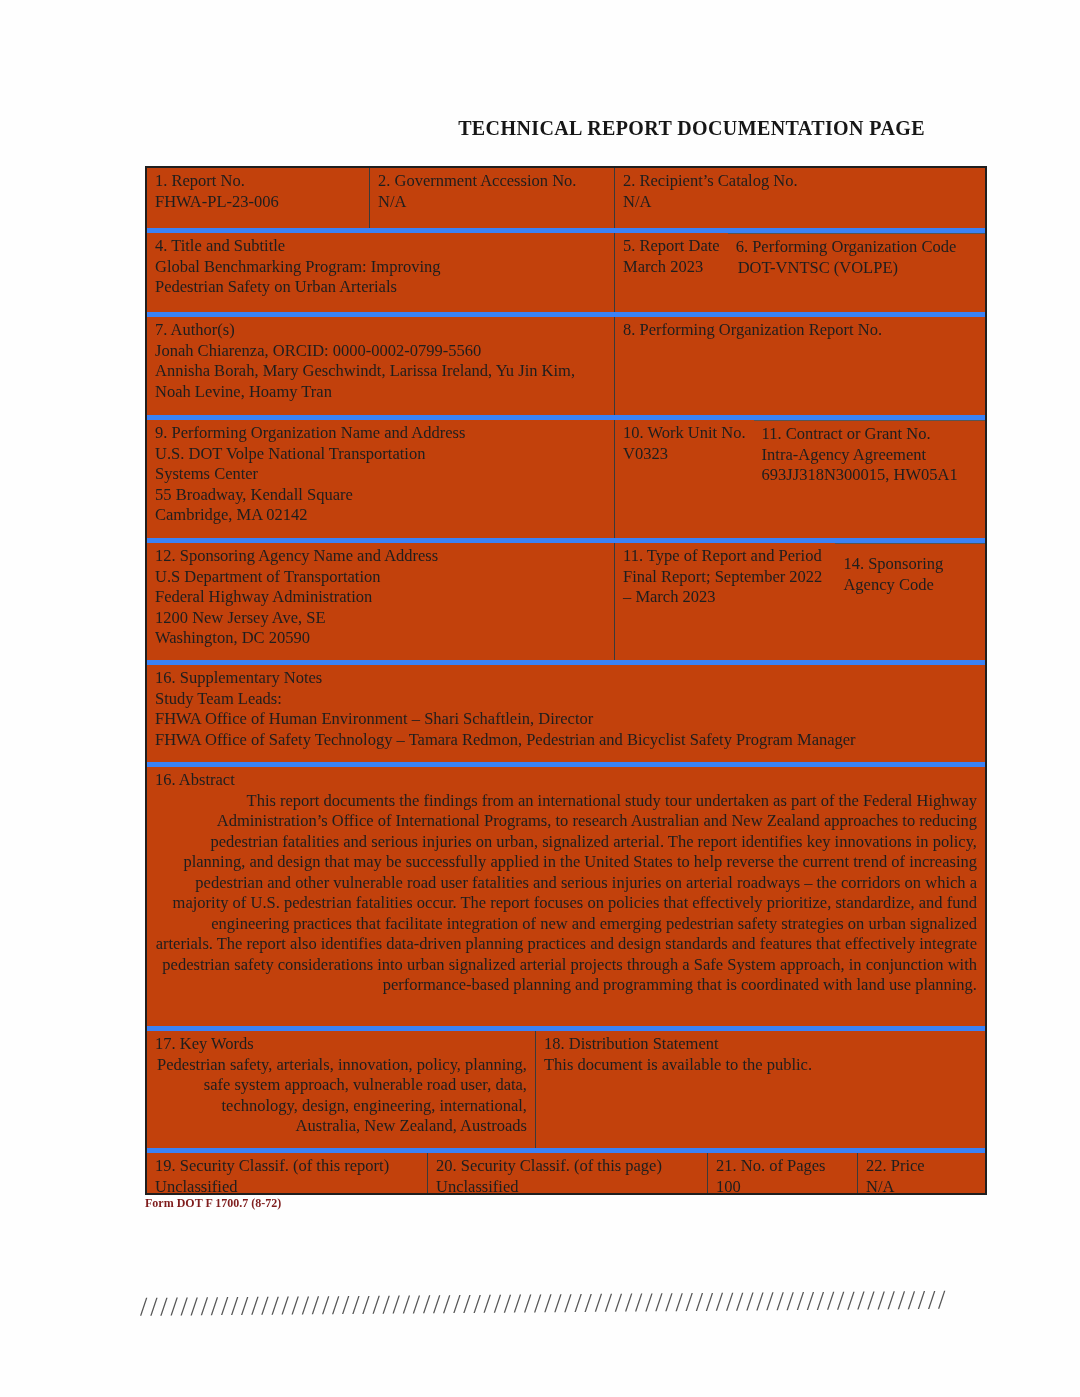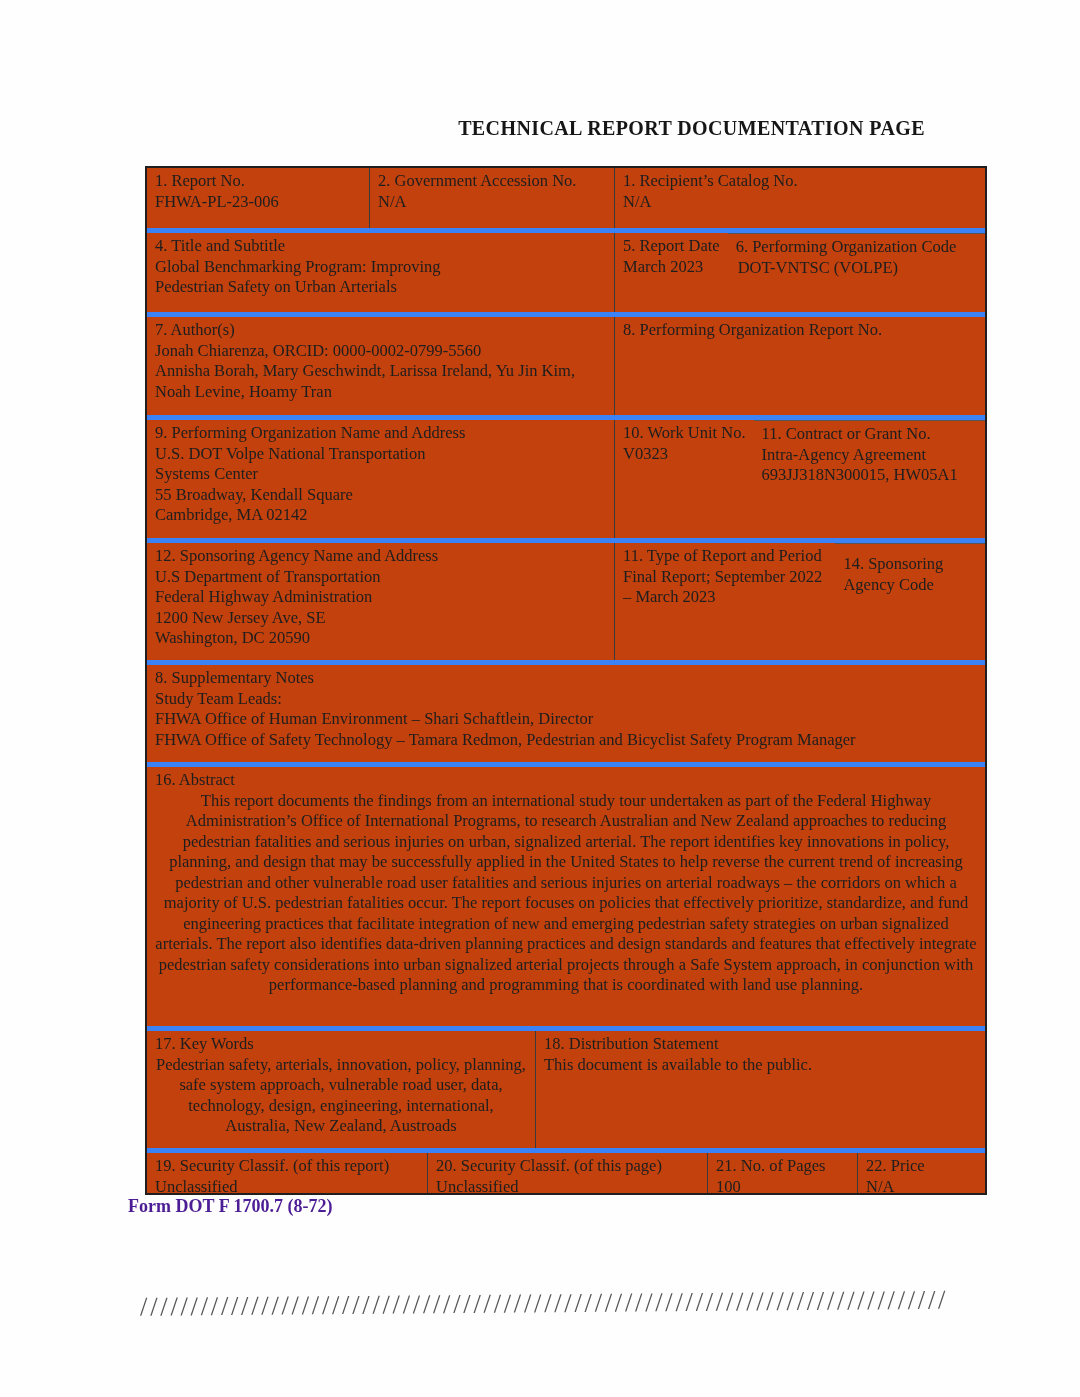--- a/index.html
+++ b/index.html
@@ -32,26 +32,26 @@
   .bl { border-left:1px solid #3a3a3a; }
   .grow { flex:1 1 auto; }
   .stack { display:flex; flex-direction:row; padding:0; }
   .sub { padding:3px 8px 2px 8px; overflow:hidden; }
   .sub + .sub { border-top:1px solid #555; }
   .lbl, .val {
     font-size:16.5px; line-height:20.5px;
     white-space:pre-line;
     color:#1e1e1e;
   }
-  .abstract-val { white-space:normal; text-align:center; }
+  .abstract-val { white-space:normal; text-align:right; }
   .form-note {
     position:absolute;
-    left:128px; top:1196px;
-    font-size:18px; font-weight:bold;
-    color:#4c1d95;
+    left:145px; top:1196px;
+    font-size:12px; font-weight:bold;
+    color:#7f1d1d;
   }
   .slashes {
     position:absolute;
     left:140px; top:1288px; width:820px;
     font-size:27px;
     letter-spacing:2.6px;
     color:#555;
     transform:rotate(-0.5deg);
     white-space:nowrap;
     overflow:hidden;
@@ -77,21 +77,21 @@
     <div class="row" style="height:60px">
       <div class="cell w-c1">
         <div class="lbl">1. Report No.</div>
         <div class="val">FHWA-PL-23-006</div>
       </div>
       <div class="cell w-c2 bl">
         <div class="lbl">2. Government Accession No.</div>
         <div class="val">N/A</div>
       </div>
       <div class="cell grow bl">
-        <div class="lbl">1. Recipient’s Catalog No.</div>
+        <div class="lbl">2. Recipient’s Catalog No.</div>
         <div class="val">N/A</div>
       </div>
     </div>
 
     <div class="row" style="height:84px">
       <div class="cell w-left">
         <div class="lbl">4. Title and Subtitle</div>
         <div class="val">Global Benchmarking Program: Improving
 Pedestrian Safety on Urban Arterials</div>
       </div>
@@ -153,21 +153,21 @@
           <div class="val">Final Report; September 2022 – March 2023</div>
         </div>
         <div class="sub grow" style="padding-top:10px">
           <div class="lbl">14. Sponsoring Agency Code</div>
         </div>
       </div>
     </div>
 
     <div class="row" style="height:102px">
       <div class="cell grow">
-        <div class="lbl">8. Supplementary Notes</div>
+        <div class="lbl">16. Supplementary Notes</div>
         <div class="val">Study Team Leads:
 FHWA Office of Human Environment – Shari Schaftlein, Director
 FHWA Office of Safety Technology – Tamara Redmon, Pedestrian and Bicyclist Safety Program Manager</div>
       </div>
     </div>
 
     <div class="row" style="height:264px">
       <div class="cell grow">
         <div class="lbl">16. Abstract</div>
         <div class="val abstract-val">This report documents the findings from an international study tour undertaken as part of the Federal Highway Administration’s Office of International Programs, to research Australian and New Zealand approaches to reducing pedestrian fatalities and serious injuries on urban, signalized arterial. The report identifies key innovations in policy, planning, and design that may be successfully applied in the United States to help reverse the current trend of increasing pedestrian and other vulnerable road user fatalities and serious injuries on arterial roadways – the corridors on which a majority of U.S. pedestrian fatalities occur. The report focuses on policies that effectively prioritize, standardize, and fund engineering practices that facilitate integration of new and emerging pedestrian safety strategies on urban signalized arterials. The report also identifies data-driven planning practices and design standards and features that effectively integrate pedestrian safety considerations into urban signalized arterial projects through a Safe System approach, in conjunction with performance-based planning and programming that is coordinated with land use planning.</div>

